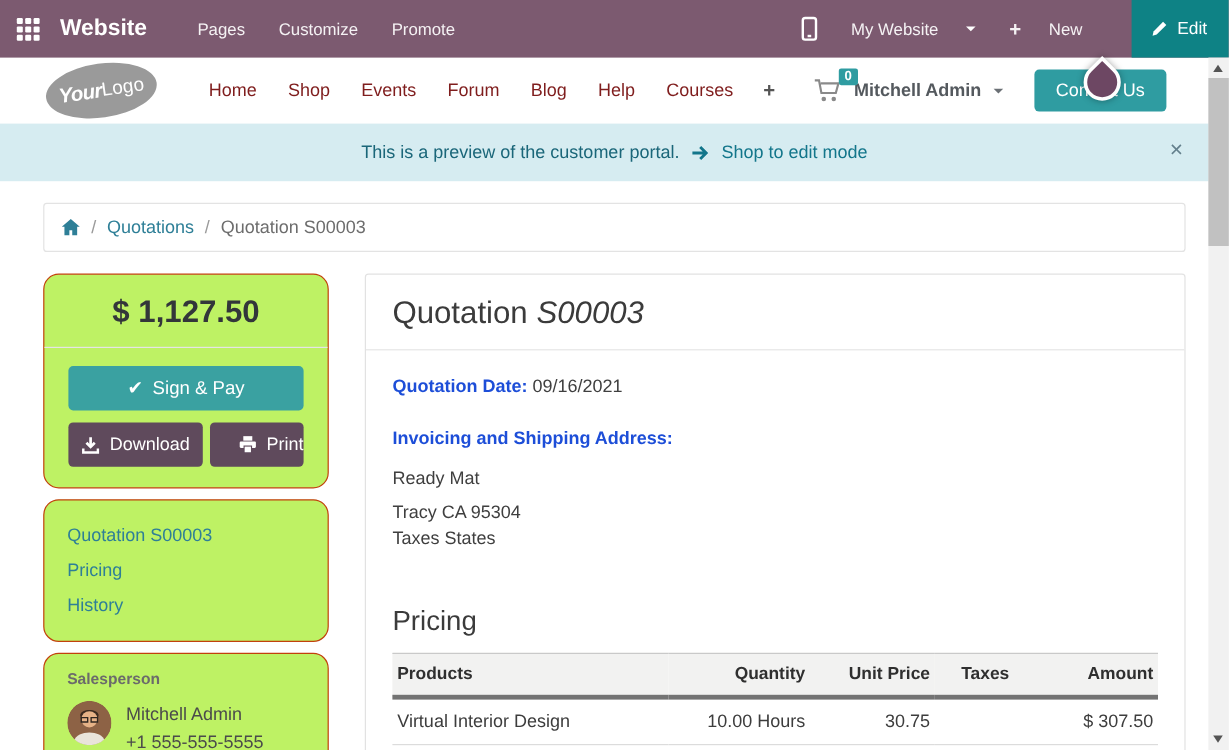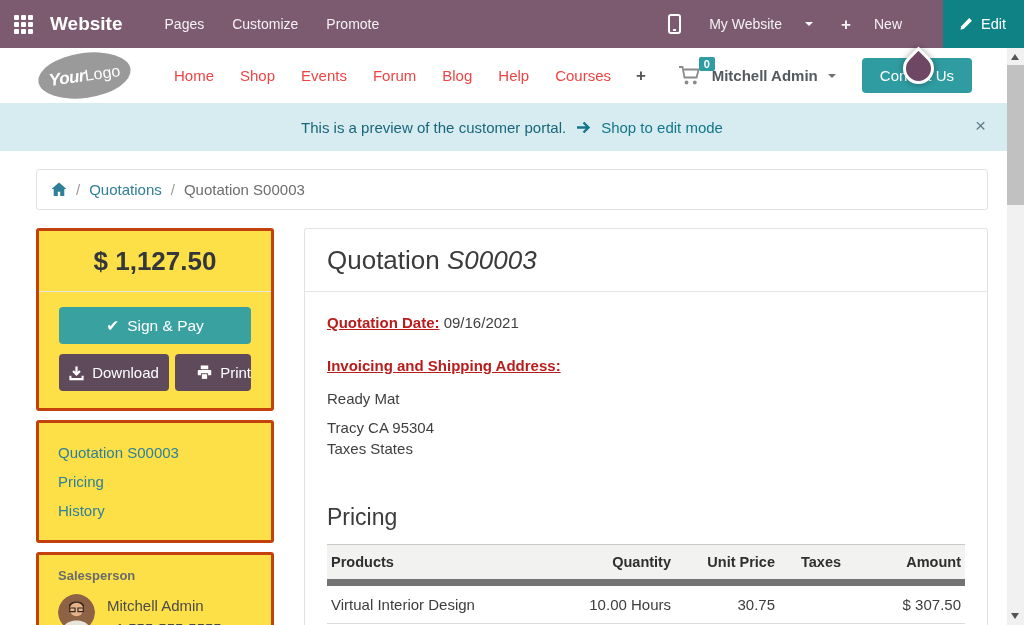--- a/index.html
+++ b/index.html
@@ -21,21 +21,21 @@
   .caret { width:0; height:0; border-left:4px solid transparent; border-right:4px solid transparent; border-top:4px solid #fff; display:inline-block; }
   .plus-glyph { font-size:17px; font-weight:bold; line-height:1; }
   .edit-btn { background:#0e8285; display:flex; align-items:center; gap:8px; padding:0 18px 0 16px; font-size:14.5px; cursor:pointer;margin-left:27px; }
 
   
   .site-nav { height:55px; background:#fff; display:flex; align-items:center; padding:0 52px 0 38px; }
   .logo { width:93px; height:45px; background:#9a9a9a; border-radius:50%; transform:rotate(-8deg); display:flex; align-items:center; justify-content:center; color:#fff; flex:0 0 auto; cursor:pointer; }
   .logo b { font-size:17px; font-style:italic; letter-spacing:-.5px; }
   .logo span { font-size:16px; font-weight:300; }
   .site-menu { display:flex; align-items:center; margin-left:32px; gap:4px; }
-  .sm-item { font-size:15px; color:#ef4444; padding:6px 11px; cursor:pointer; white-space:nowrap; }
+  .sm-item { font-size:15px; color:#7f1d1d; padding:6px 11px; cursor:pointer; white-space:nowrap; }
   .sm-plus { color:#555; font-weight:bold; font-size:17px; padding:6px 10px; cursor:pointer; }
   .cart-wrap { position:relative; margin-left:22px; cursor:pointer; }
   .cart-badge { position:absolute; top:-8px; right:-12px; background:#2f9ca1; color:#fff; font-size:11px; font-weight:bold; padding:1px 5px; border-radius:2px; }
   .user-menu { margin-left:auto; display:flex; align-items:center; gap:10px; font-size:15px; font-weight:bold; color:#54595e; cursor:pointer; }
   .user-menu .caret { border-top-color:#6b7075; }
   .contact-btn { margin-left:26px; background:#2f9ca1; color:#fff; font-size:15px; padding:9px 18px; border-radius:4px; border:none; cursor:pointer; }
 
   
   .banner { height:48px; background:#d6ecf1; display:flex; align-items:center; justify-content:center; position:relative; font-size:15px; color:#1a6679; }
   .banner-link { color:#13768b; margin-left:6px; cursor:pointer; }
@@ -44,21 +44,21 @@
 
   
   .content { padding:18px 36px 0; }
   .breadcrumb-card { background:#fff; border:1px solid #e3e3e3; border-radius:3px; height:41px; display:flex; align-items:center; padding:0 14px; font-size:15px; color:#8a8a8a; gap:9px; }
   .bc-link { color:#2e7f97; cursor:pointer; }
   .bc-sep { color:#9a9a9a; }
   .bc-current { color:#6d6d6d; }
 
   .cols { display:flex; gap:30px; margin-top:18px; align-items:flex-start; }
   .sidebar { width:238px; flex:0 0 auto; display:flex; flex-direction:column; gap:9px; }
-  .card { background:#fde047; border:3px solid #c2410c; border-radius:3px; }
+  .card { background:#bef264; border:1px solid #c2410c; border-radius:13px; }
   .amount-head { text-align:center; font-size:26px; font-weight:bold; color:#33363a; padding:15px 10px 14px; border-bottom:1px solid #e5e5e5; }
   .pay-body { padding:15px 20px 17px; }
   .btn { display:flex; align-items:center; justify-content:center; gap:8px; border:none; border-radius:4px; color:#fff; cursor:pointer; font-family:inherit; }
   .btn-signpay { width:100%; height:37px; background:#3aa1a1; font-size:15.5px; margin-bottom:10px; }
   .btn-row { display:flex; gap:6px; }
   .btn-dl { flex:1.45; height:37px; background:#5f4a5c; font-size:15px; }
   .btn-print { flex:1; height:37px; background:#5f4a5c; font-size:15px;justify-content:flex-end; }
 
   .links-card { padding:15px 19px; }
   .side-link { display:block; font-size:15px; color:#2e7f97; padding:6px 0; cursor:pointer; }
@@ -67,27 +67,27 @@
   .sales-label { font-size:13px; font-weight:bold; color:#6b6b6b; margin-bottom:11px; }
   .sales-row { display:flex; gap:12px; }
   .avatar { width:37px; height:37px; border-radius:50%; overflow:hidden; flex:0 0 auto; }
   .sales-info { font-size:15px; color:#4b4b4b; line-height:23px; }
 
   .main-card { flex:1; background:#fff; border:1px solid #e2e2e2; border-radius:3px; min-height:410px; }
   .main-head { padding:16px 22px 15px; border-bottom:1px solid #e5e5e5; font-size:26px; color:#3b3b3b; }
   .main-head em { font-style:italic; }
   .main-body { padding:22px 22px 0; font-size:15px; color:#3f3f3f; }
   .field-line { margin-bottom:26px; }
-  .field-line b, .addr-label { color:#b91c1c;text-decoration:underline; }
+  .field-line b, .addr-label { color:#1d4ed8; }
   .addr-label { font-weight:bold; display:block; margin-bottom:14px; }
   .addr-line { line-height:21.5px; }
   .addr-first { margin-bottom:7px; }
   .pricing-h { font-size:23px; color:#3b3b3b; margin:44px 0 13px; }
   table.price { width:100%; border-collapse:collapse; }
-  table.price th { background:#f2f2f1; border-top:1px solid #c9c9c9; border-bottom:7px solid #737373; font-size:14.5px; color:#2f2f2f; padding:9px 4px; text-align:right; }
+  table.price th { background:#f2f2f1; border-top:1px solid #c9c9c9; border-bottom:4px solid #737373; font-size:14.5px; color:#2f2f2f; padding:9px 4px; text-align:right; }
   table.price th:first-child { text-align:left; }
   table.price th.tax-col, table.price td.tax-col { text-align:left; padding-left:22px; width:76px; }
   table.price td { font-size:15px; color:#3d3d3d; padding:10px 4px; border-bottom:1px solid #dcdcdc; text-align:right; }
   table.price td:first-child { text-align:left; }
   .col-qty { width:118px; } .col-price { width:104px; } .col-amt { width:110px; }
 
   
   .scrollbar { position:absolute; top:48px; right:0; width:17px; height:577px; background:#f1f1f1; z-index:40; }
   .sb-up { position:absolute; top:6px; left:4px; width:0; height:0; border-left:4.5px solid transparent; border-right:4.5px solid transparent; border-bottom:6px solid #545454; cursor:pointer; }
   .sb-down { position:absolute; bottom:6px; left:4px; width:0; height:0; border-left:4.5px solid transparent; border-right:4.5px solid transparent; border-top:6px solid #545454; cursor:pointer; }

